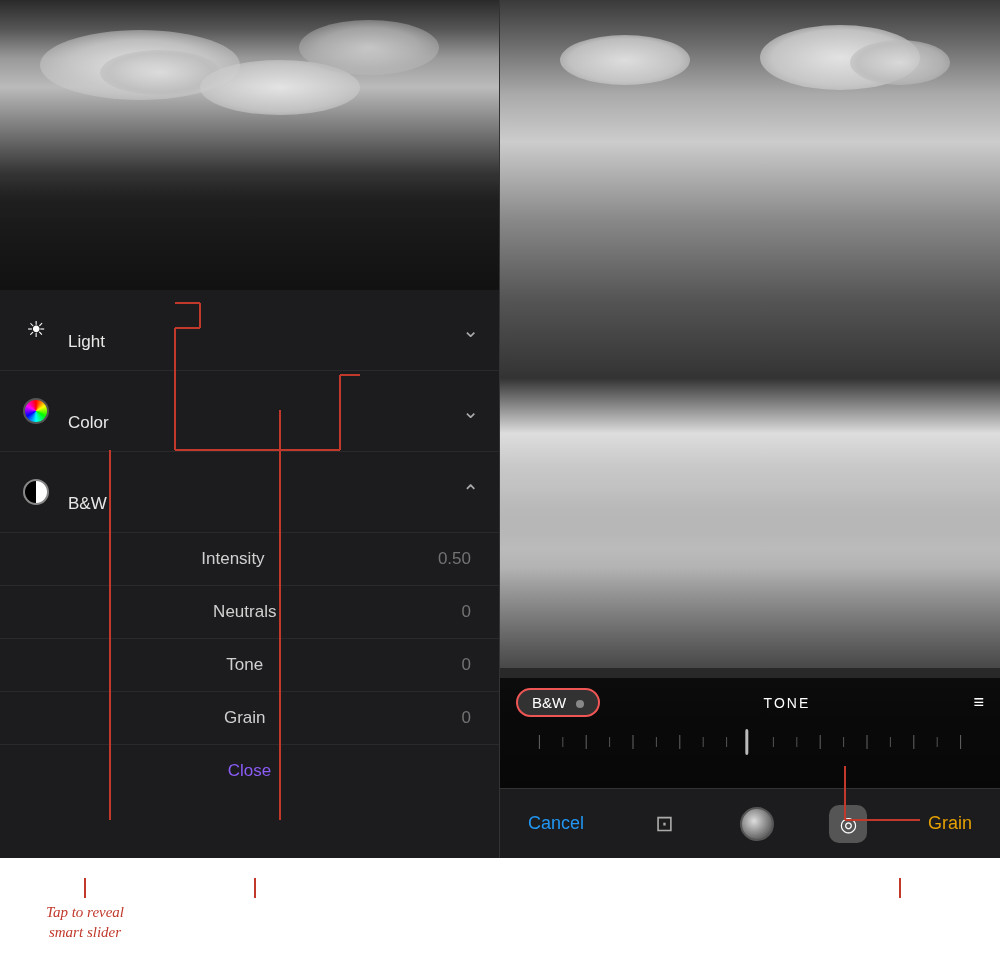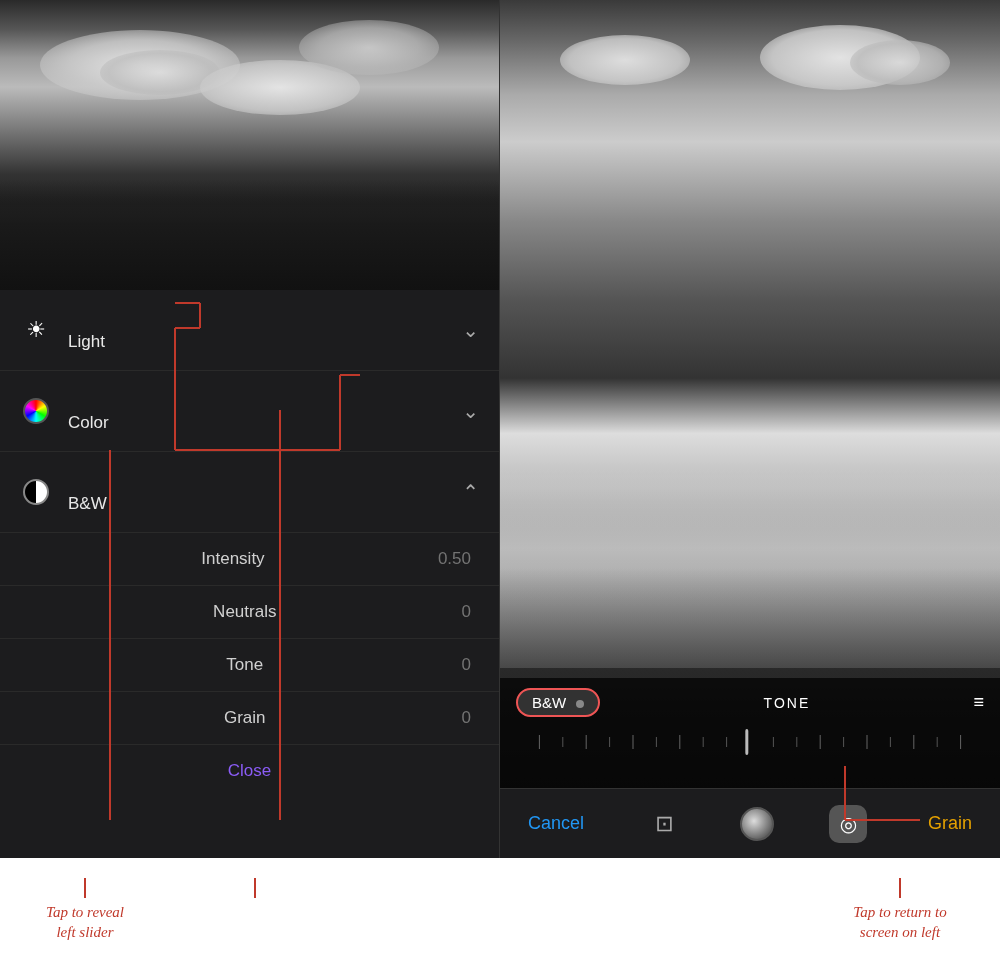--- a/index.html
+++ b/index.html
@@ -550,27 +550,25 @@
     </div>
   </div>
 </div>
 
 <div class="annotations-row">
 
   <div class="annot-left">
     <div style="width:130px;margin-top:10px;">
       <div style="width:2px;height:20px;background:#c0392b;margin:0 auto 4px;"></div>
       <p class="annot-text" style="white-space:pre-line;">Tap to reveal
-left slider</p>
+smart slider</p>
     </div>
     <div style="width:130px;margin-top:10px;">
       <div style="width:2px;height:20px;background:#c0392b;margin:0 auto 4px;"></div>
     </div>
   </div>
 
   <div class="annot-right">
     <div style="width:160px;margin-top:10px;text-align:center;">
       <div style="width:2px;height:20px;background:#c0392b;margin:0 auto 4px;"></div>
-      <p class="annot-text" style="white-space:pre-line;">Tap to return to
-screen on left</p>
     </div>
   </div>
 </div>
 
 </body></html>

